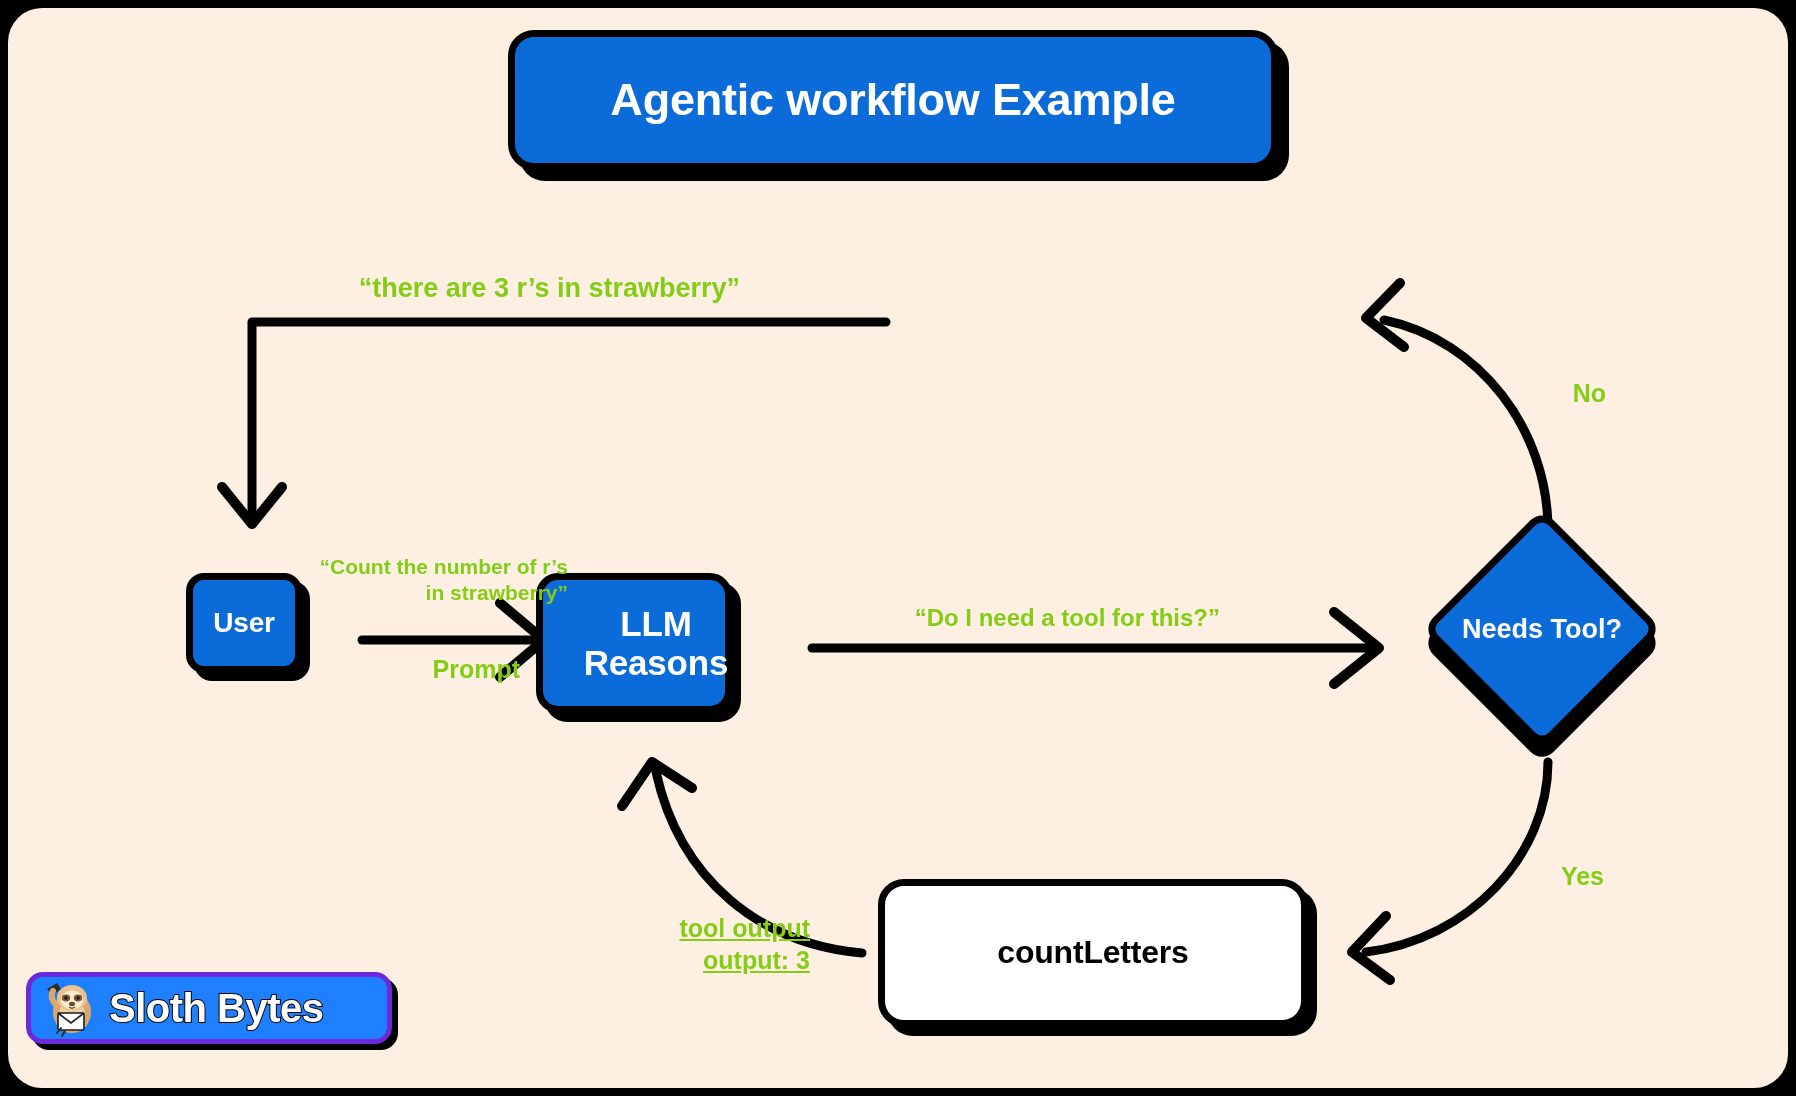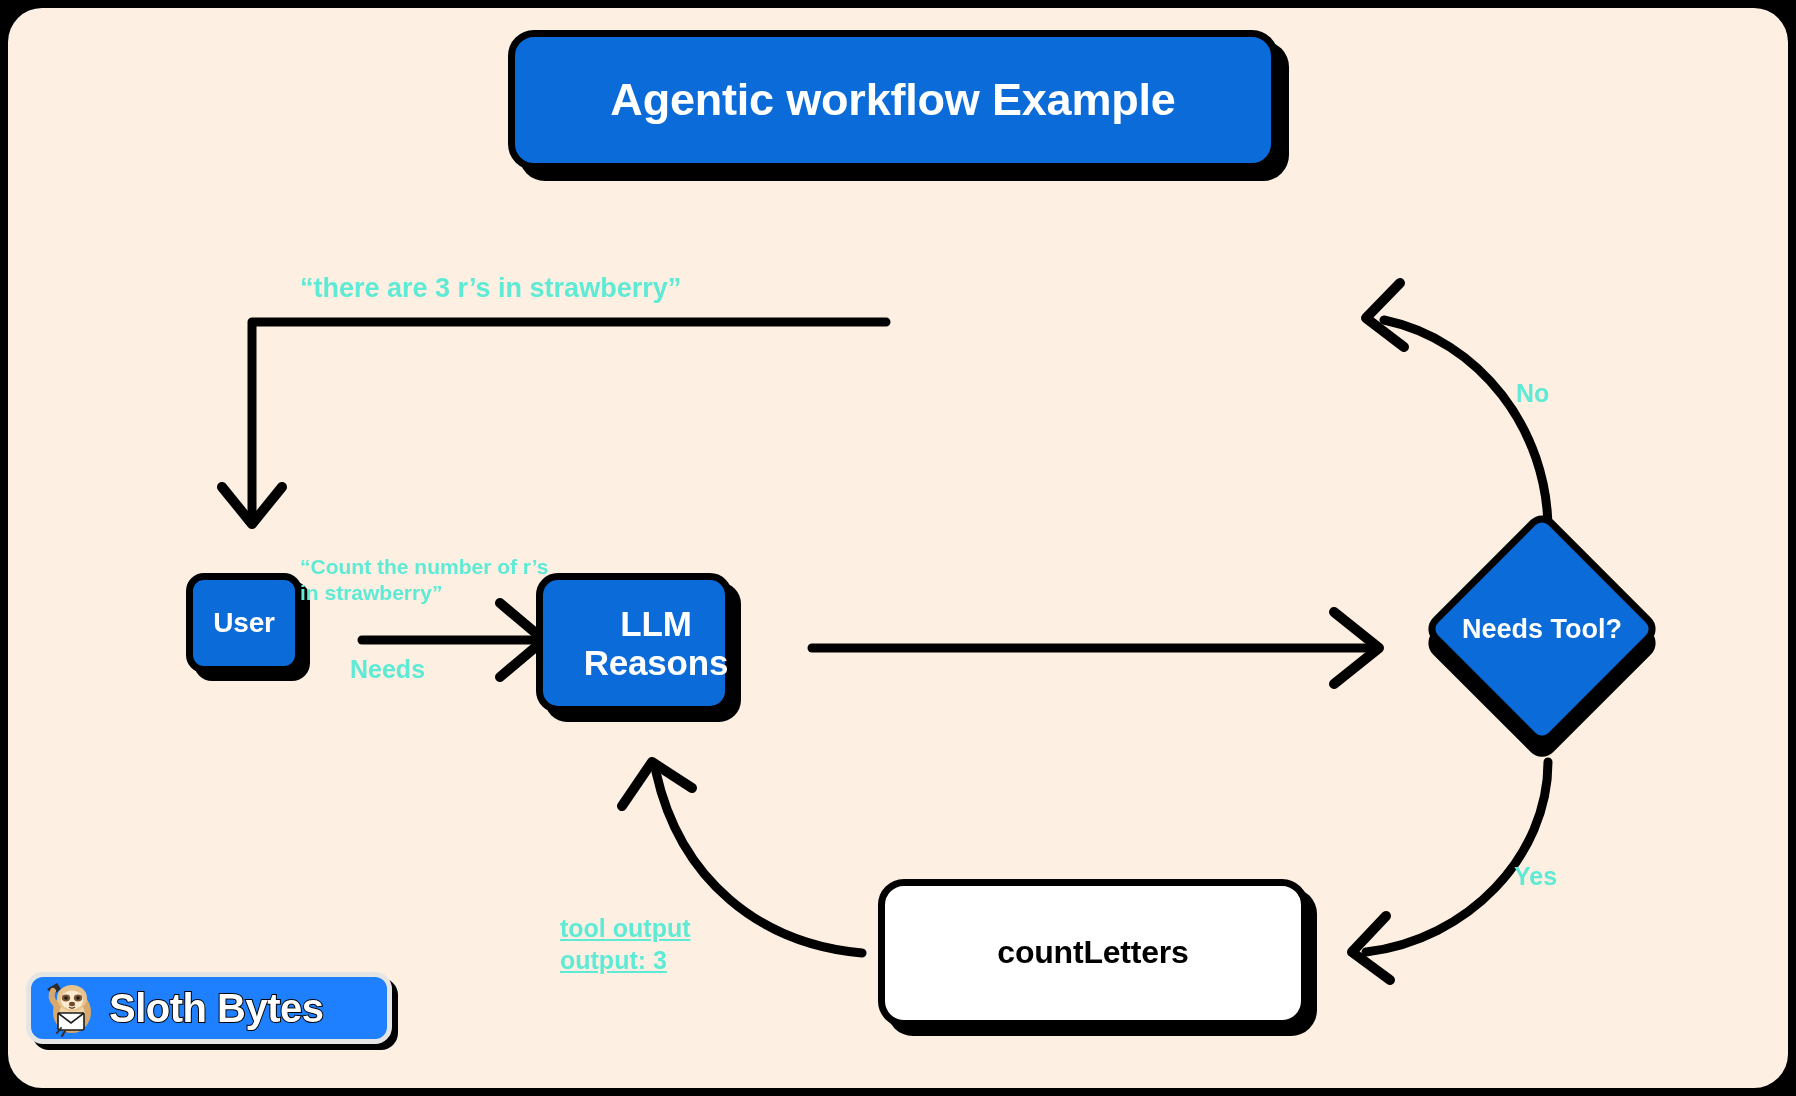--- a/index.html
+++ b/index.html
@@ -139,23 +139,23 @@
     text-align: center;
     color: #ffffff;
     font-size: 27px;
     font-weight: 700;
     line-height: 1.14;
   }
 
   
   .edge-label {
     position: absolute;
-    color: #5eead4;
+    color: #84cc16;
     font-weight: 700;
-    text-align: left;
+    text-align: right;
     line-height: 1.2;
     white-space: pre-line;
   }
   #label-final-answer {
     left: 300px;
     top: 272px;
     width: 440px;
     font-size: 27px;
   }
   #label-prompt-quote {
@@ -199,21 +199,21 @@
   }
 
   
   #logo {
     position: absolute;
     left: 26px;
     top: 972px;
     width: 366px;
     height: 72px;
     background: #1E80FF;
-    border: 5px solid #e5e5e5;
+    border: 5px solid #6d28d9;
     border-radius: 17px;
     box-shadow: 6px 6px 0 0 #000000;
     display: flex;
     align-items: center;
     box-sizing: border-box;
     padding-left: 10px;
     overflow: hidden;
   }
   #logo .logo-text {
     color: #FFFFFF;
@@ -286,22 +286,23 @@
     <div class="dia-shape"></div>
     <div class="dia-label">Needs
 Tool?</div>
   </div>
 
   <div class="edge-label" id="label-final-answer">“there are 3 r’s in strawberry”</div>
 
   <div class="edge-label" id="label-prompt-quote">“Count the number of r’s
 in strawberry”</div>
 
-  <div class="edge-label" id="label-prompt">Needs</div>
-
+  <div class="edge-label" id="label-prompt">Prompt</div>
+
+  <div class="edge-label" id="label-need-tool">“Do I need a tool for this?”</div>
 
   <div class="edge-label" id="label-no">No</div>
 
   <div class="edge-label" id="label-yes">Yes</div>
 
   <div class="edge-label" id="label-tool-output">tool output
 output: 3</div>
 
   <div id="logo">
     <svg id="logo-mark" viewBox="0 0 62 58">

